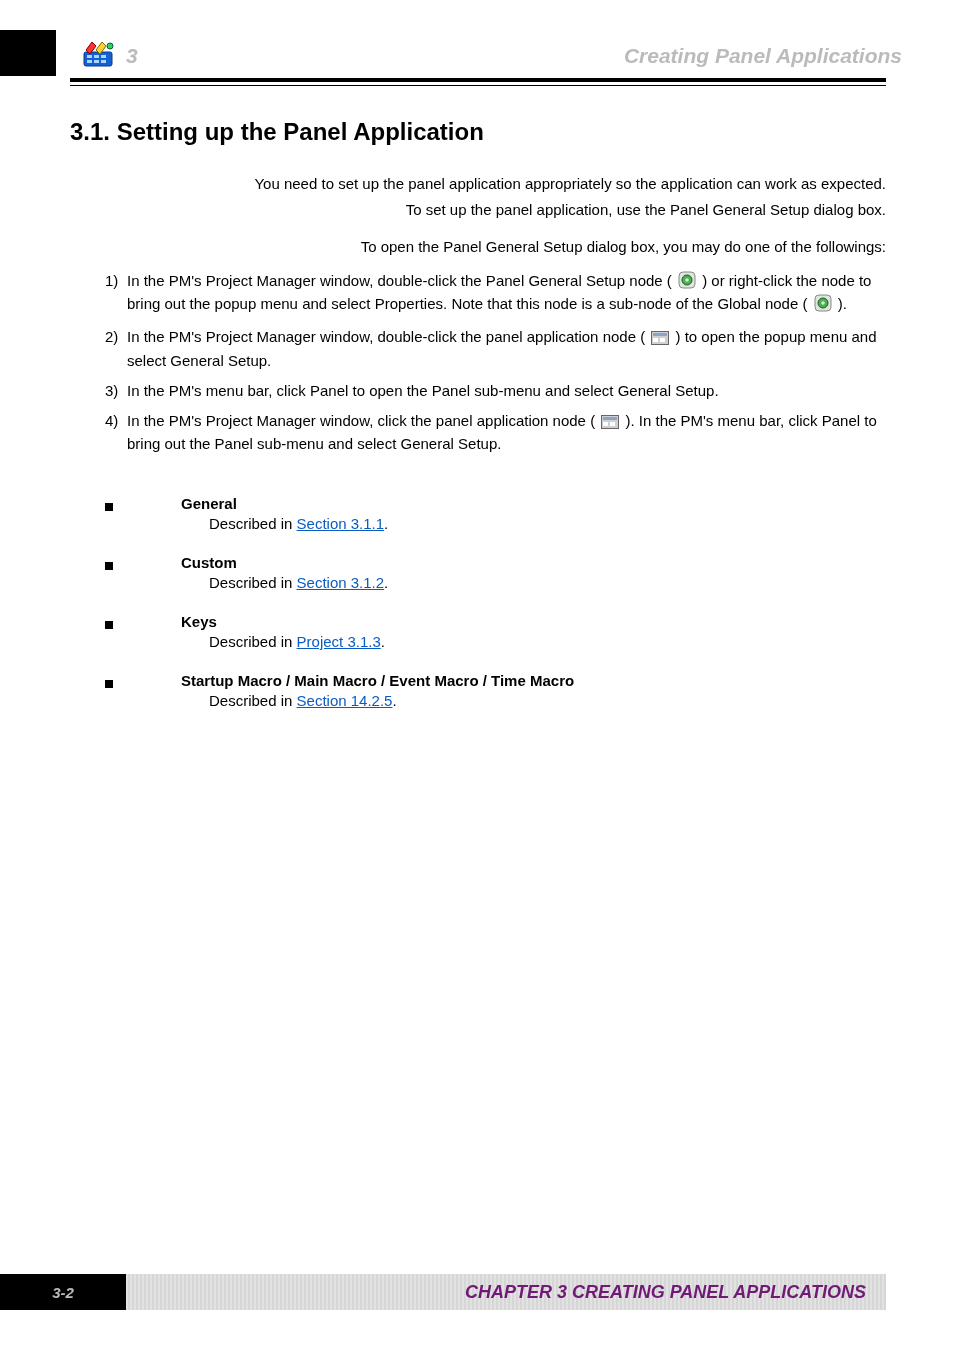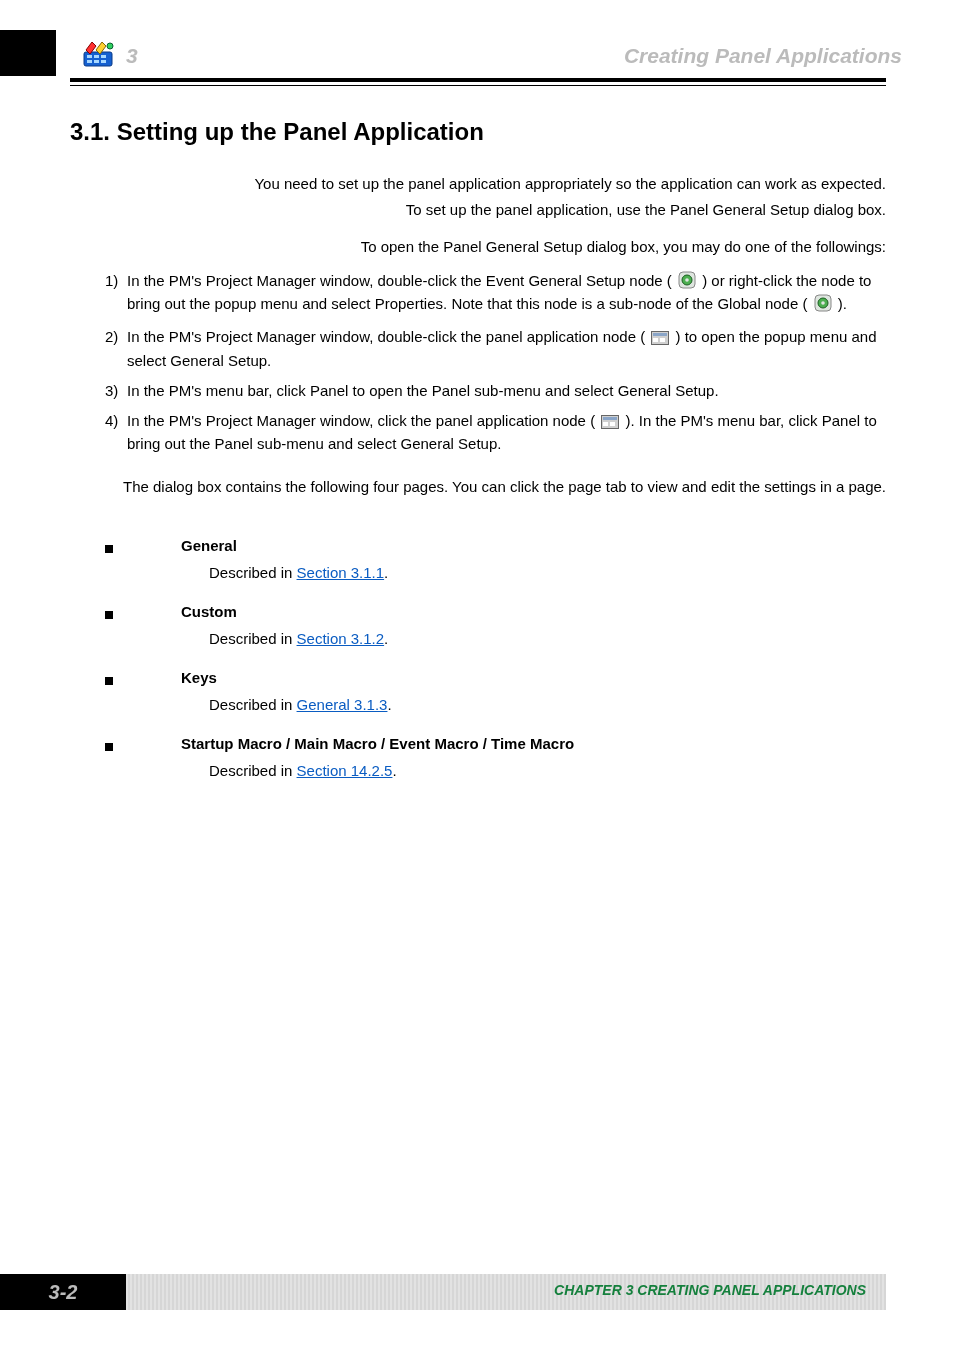--- a/index.html
+++ b/index.html
@@ -116,21 +116,21 @@
     top: 2px;
     flex: 0 0 auto;
   }
   .page-item .name {
     font-weight: bold;
     margin-left: 40px;
   }
   .page-item .desc {
     font-size: 15px;
     margin-left: 104px;
-    margin-top: 10px;
+    margin-top: 3px;
   }
   .link {
     color: #0a5cc2;
     text-decoration: underline;
     cursor: pointer;
   }
 
   
   .footer {
     position: absolute;
@@ -148,29 +148,29 @@
     width: 126px;
     background: #000;
     display: flex;
     align-items: center;
     justify-content: center;
   }
   .footer-black span {
     color: #bbb;
     font-weight: bold;
     font-style: italic;
-    font-size: 20px;
+    font-size: 15px;
   }
   .footer-text {
     position: absolute;
     right: 88px; top: 8px;
-    color: #15803d;
+    color: #701a75;
     font-style: italic;
     font-weight: bold;
-    font-size: 14px;
+    font-size: 18px;
   }
 </style>
 </head>
 <body>
 
 <div class="page">
 
   <div class="header">
     <div class="black-tab"></div>
 
@@ -204,21 +204,21 @@
     </h2>
 
     <div class="intro">
       <p class="indent">You need to set up the panel application appropriately so the application can work as expected.</p>
       <p class="indent">To set up the panel application, use the Panel General Setup dialog box.</p>
       <p class="indent" style="margin-top:16px">To open the Panel General Setup dialog box, you may do one of the followings:</p>
 
       <ul class="method-list">
         <li>
           <span class="num">1)</span>
-          <span>In the PM's Project Manager window, double-click the Event General Setup node (</span>
+          <span>In the PM's Project Manager window, double-click the Panel General Setup node (</span>
           <span class="inline-icon">
             <svg width="18" height="18" viewBox="0 0 18 18">
                 <rect x="1" y="1" width="16" height="16" rx="4" fill="#dfe6e0" stroke="#888"></rect>
                 <circle cx="9" cy="9" r="5" fill="#4caf50" stroke="#1b5e20"></circle>
                 <circle cx="9" cy="9" r="1.8" fill="#dfe6e0"></circle>
               </svg>
           </span>
           <span>) or right-click the node to bring out the popup menu and select Properties. Note that this node is a sub-node of the Global node (</span>
           <span class="inline-icon">
             <svg width="18" height="18" viewBox="0 0 18 18">
@@ -254,21 +254,20 @@
                 <rect x="0.5" y="0.5" width="17" height="13" fill="#d0d0d0" stroke="#666"></rect>
                 <rect x="2" y="2" width="14" height="3" fill="#8aa5c8"></rect>
                 <rect x="2" y="7" width="5" height="4" fill="#fff"></rect>
                 <rect x="9" y="7" width="5" height="4" fill="#fff"></rect>
               </svg>
           </span>
           <span>). In the PM's menu bar, click Panel to bring out the Panel sub-menu and select General Setup.</span>
         </li>
       </ul>
 
-      <p class="dialog-line">The dialog box contains the following four pages. You can click the page tab to view and edit the settings in a page.</p>
     </div>
 
     <div class="pages-list">
       <div class="page-item">
         <div class="row">
           <span class="sq"></span>
           <span class="name">General</span>
         </div>
         <div class="desc">
           <span>Described in </span><a class="link">Section 3.1.1</a><span>.</span>
@@ -284,21 +283,21 @@
           <span>Described in </span><a class="link">Section 3.1.2</a><span>.</span>
         </div>
       </div>
 
       <div class="page-item">
         <div class="row">
           <span class="sq"></span>
           <span class="name">Keys</span>
         </div>
         <div class="desc">
-          <span>Described in </span><a class="link">General 3.1.3</a><span>.</span>
+          <span>Described in </span><a class="link">Project 3.1.3</a><span>.</span>
         </div>
       </div>
 
       <div class="page-item">
         <div class="row">
           <span class="sq"></span>
           <span class="name">Startup Macro / Main Macro / Event Macro / Time Macro</span>
         </div>
         <div class="desc">
           <span>Described in </span><a class="link">Section 14.2.5</a><span>.</span>

